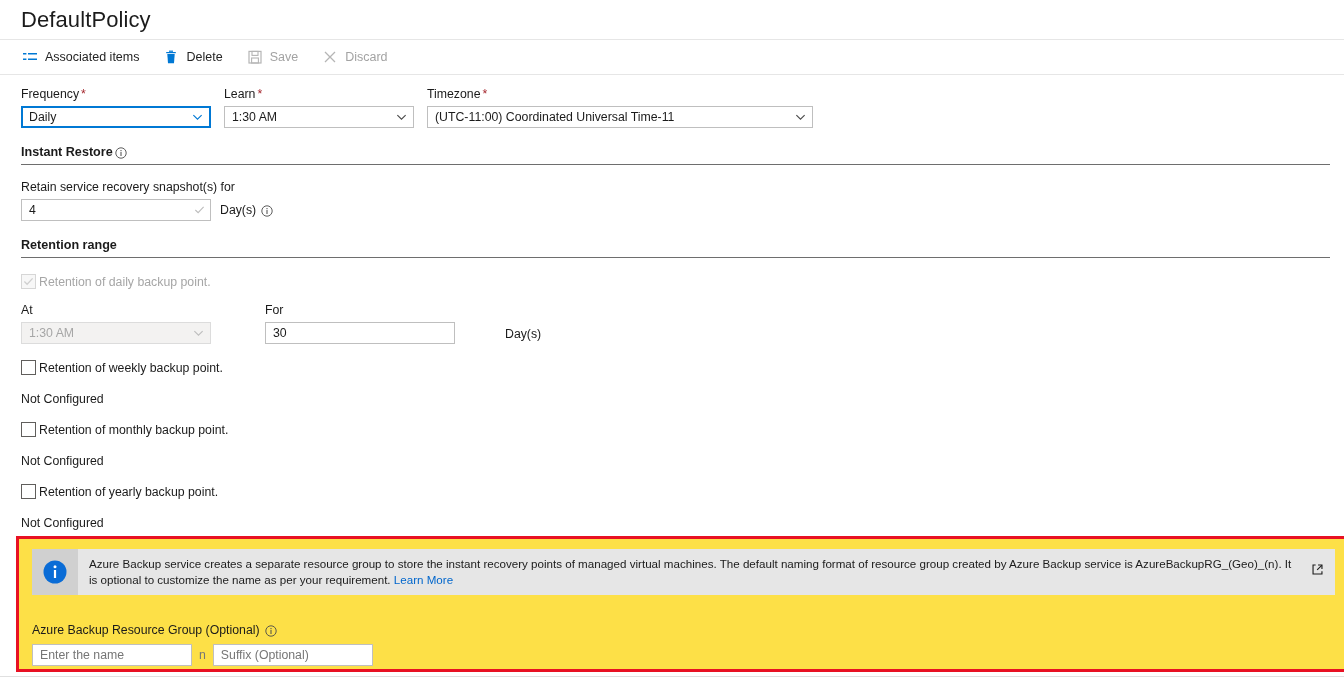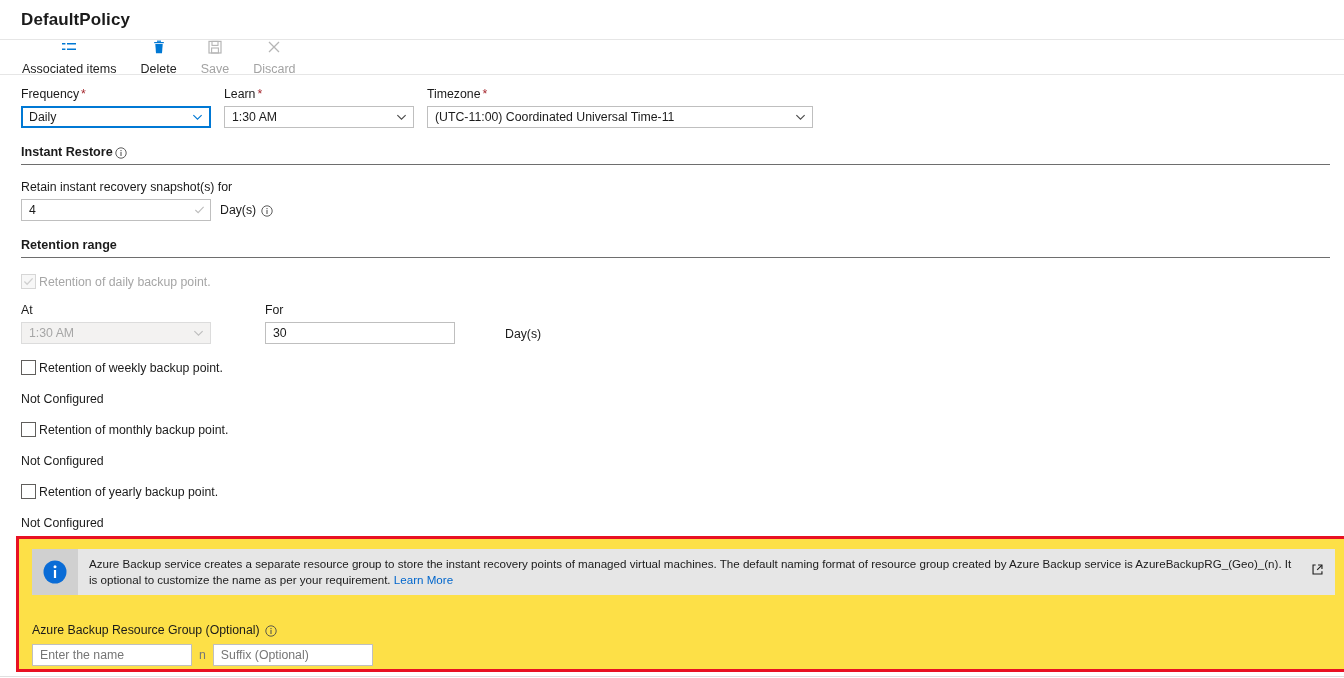--- a/index.html
+++ b/index.html
@@ -19,22 +19,22 @@
   
   .page-header {
     height: 40px;
     box-sizing: border-box;
     border-bottom: 1px solid #e6e6e6;
     display: flex;
     align-items: center;
     padding-left: 21px;
   }
   .page-title {
-    font-size: 17px;
-    font-weight: 700;
+    font-size: 22px;
+    font-weight: 400;
     color: #1b1b1b;
     letter-spacing: .1px;
   }
 
   
   .command-bar {
     height: 35px;
     box-sizing: border-box;
     border-bottom: 1px solid #e6e6e6;
     display: flex;
@@ -45,21 +45,20 @@
   .cmd {
     display: flex;
     align-items: center;
     gap: 7px;
     font-size: 12.5px;
     color: #242424;
     padding: 4px 10px 4px 4px;
     margin-right: 10px;
     cursor: pointer;
     white-space: nowrap;
-    flex-direction: column;
   }
   .cmd.disabled {
     color: #a3a3a3;
     cursor: default;
   }
   .cmd .ico {
     display: inline-flex;
     align-items: center;
     justify-content: center;
     width: 16px;
@@ -433,21 +432,21 @@
     <div class="section-title">
       <span>Instant Restore</span>
       <svg class="info-circle" viewBox="0 0 12 12">
         <circle cx="6" cy="6" r="5.2" fill="none" stroke="#4a4a4a" stroke-width="0.9"></circle>
         <rect x="5.5" y="5" width="1" height="4" fill="#4a4a4a"></rect>
         <rect x="5.5" y="3" width="1" height="1.2" fill="#4a4a4a"></rect>
       </svg>
     </div>
     <div class="section-rule"></div>
 
-    <div class="sub-label">Retain instant recovery snapshot(s) for</div>
+    <div class="sub-label">Retain service recovery snapshot(s) for</div>
 
     <div class="retain-row">
       <div class="retain-field">
         <input class="text-input" value="4" style="">
         <svg class="tick" viewBox="0 0 12 12">
           <path d="M1.5 6 L4.5 9 L10.5 2.6" stroke="#bdbdbd" stroke-width="1.2" fill="none"></path>
         </svg>
       </div>
       <div class="units">
         <span>Day(s)</span>

